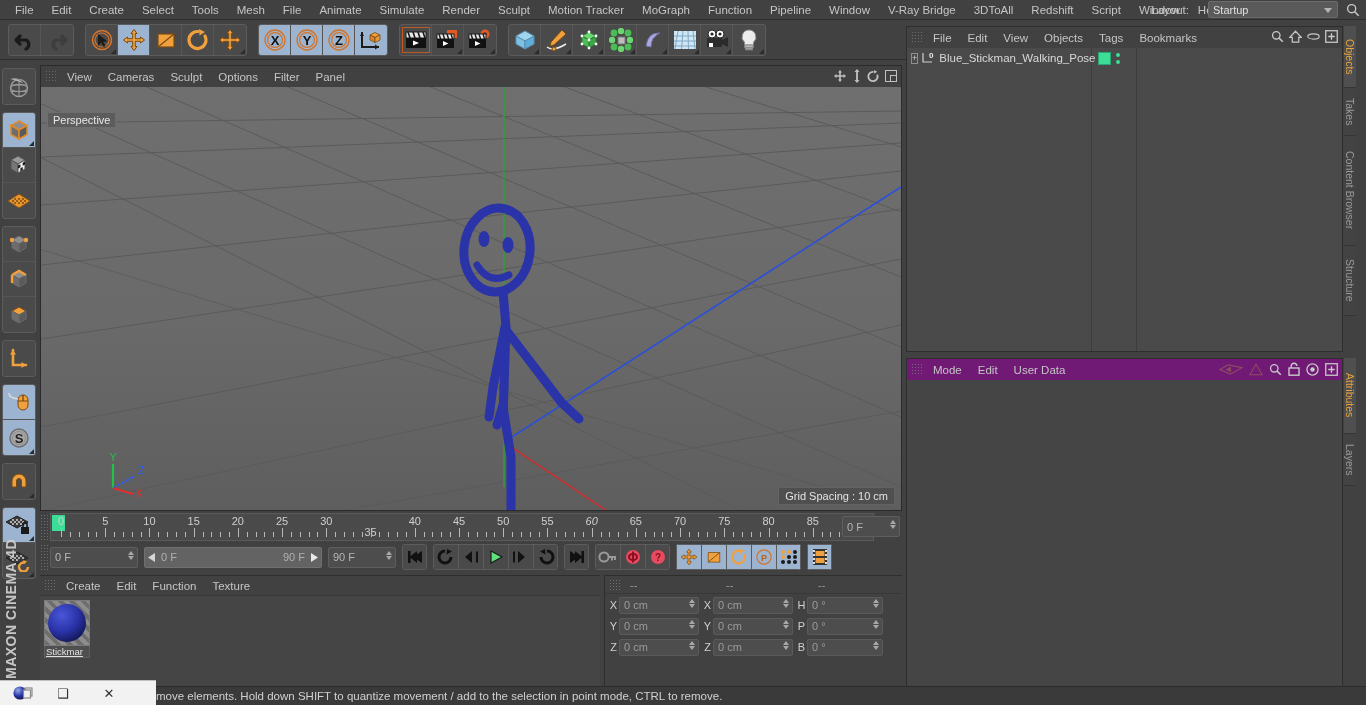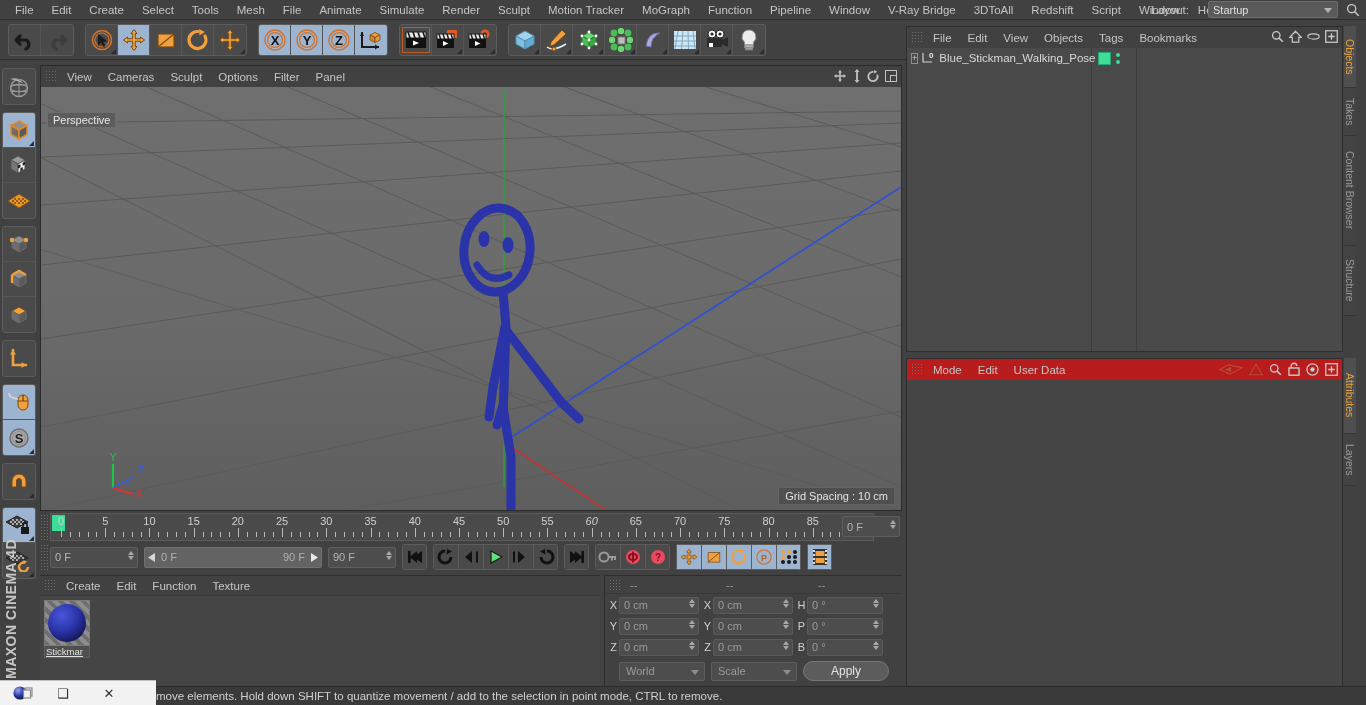--- a/index.html
+++ b/index.html
@@ -329,21 +329,21 @@
   .obj-tag { width: 13px; height: 13px; background: #3ddc97; border: 1px solid #2aa873; }
   .obj-dots { display: flex; flex-direction: column; gap: 3px; margin-left: 5px; }
   .obj-dots span { width: 4px; height: 4px; border-radius: 50%; background: #3ddc97; display: block; }
   
   #attr-panel {
     position: absolute; left: 906px; top: 358px;
     width: 437px; height: 329px; background: #454545;
     border: 1px solid #2e2e2e;
   }
   #attr-menu {
-    height: 21px; background: #b91c1c; display: flex; align-items: center;
+    height: 21px; background: #701a75; display: flex; align-items: center;
     padding-left: 4px; position: relative;
   }
   #attr-menu .grip {
     width: 11px; height: 13px; margin-right: 3px;
     background-image: radial-gradient(#6f6f6f 34%, transparent 36%);
     background-size: 3px 3px;
   }
   #attr-menu .ami { padding: 0 8px; font-size: 11.5px; color: #c5c5c5; line-height: 20px; }
   #attr-icons { position: absolute; right: 4px; top: 3px; display: flex; gap: 6px; align-items: center; }
   #attr-body { position: absolute; left: 0; top: 21px; right: 0; bottom: 0; background: #454545; }
@@ -885,21 +885,21 @@
       <div class="tl-tick-label" style="left: 98.4444px;">10</div>
       <div class="tl-tick" style="left: 98.4444px; height: 9px;"></div>
       <div class="tl-tick-label" style="left: 142.667px;">15</div>
       <div class="tl-tick" style="left: 142.667px; height: 9px;"></div>
       <div class="tl-tick-label" style="left: 186.889px;">20</div>
       <div class="tl-tick" style="left: 186.889px; height: 9px;"></div>
       <div class="tl-tick-label" style="left: 231.111px; text-align: center;">25</div>
       <div class="tl-tick" style="left: 231.111px; height: 9px;"></div>
       <div class="tl-tick-label" style="left: 275.333px;">30</div>
       <div class="tl-tick" style="left: 275.333px; height: 9px;"></div>
-      <div class="tl-tick-label" style="left: 319.556px;">35</div>
+      <div class="tl-tick-label" style="left: 319.556px; margin-top: 11px;">35</div>
       <div class="tl-tick" style="left: 319.556px; height: 9px;"></div>
       <div class="tl-tick-label" style="left: 363.778px;">40</div>
       <div class="tl-tick" style="left: 363.778px; height: 9px;"></div>
       <div class="tl-tick-label" style="left: 408px;">45</div>
       <div class="tl-tick" style="left: 408px; height: 9px;"></div>
       <div class="tl-tick-label" style="left: 452.222px;">50</div>
       <div class="tl-tick" style="left: 452.222px; height: 9px;"></div>
       <div class="tl-tick-label" style="left: 496.444px;">55</div>
       <div class="tl-tick" style="left: 496.444px; height: 9px;"></div>
       <div class="tl-tick-label" style="left: 540.667px; font-style: italic;">60</div>
@@ -1269,31 +1269,20 @@
     <span class="caxis">B</span>
     <div class="cfield" style="width:76px">
       <span>0 °</span>
       <span class="spin">
           <i class="up"></i>
           <i class="dn"></i>
         </span>
     </div>
   </div>
 
-  <div id="coord-bottom">
-    <div class="cdrop" style="width:86px">
-      <span>World</span>
-      <span class="caret"></span>
-    </div>
-    <div class="cdrop" style="width:86px">
-      <span>Scale</span>
-      <span class="caret"></span>
-    </div>
-    <div id="apply-btn">Apply</div>
-  </div>
 </div>
 
 <div id="object-panel">
   <div id="obj-menu">
     <div class="grip"></div>
     <div class="omi">File</div>
     <div class="omi">Edit</div>
     <div class="omi">View</div>
     <div class="omi">Objects</div>
     <div class="omi">Tags</div>

